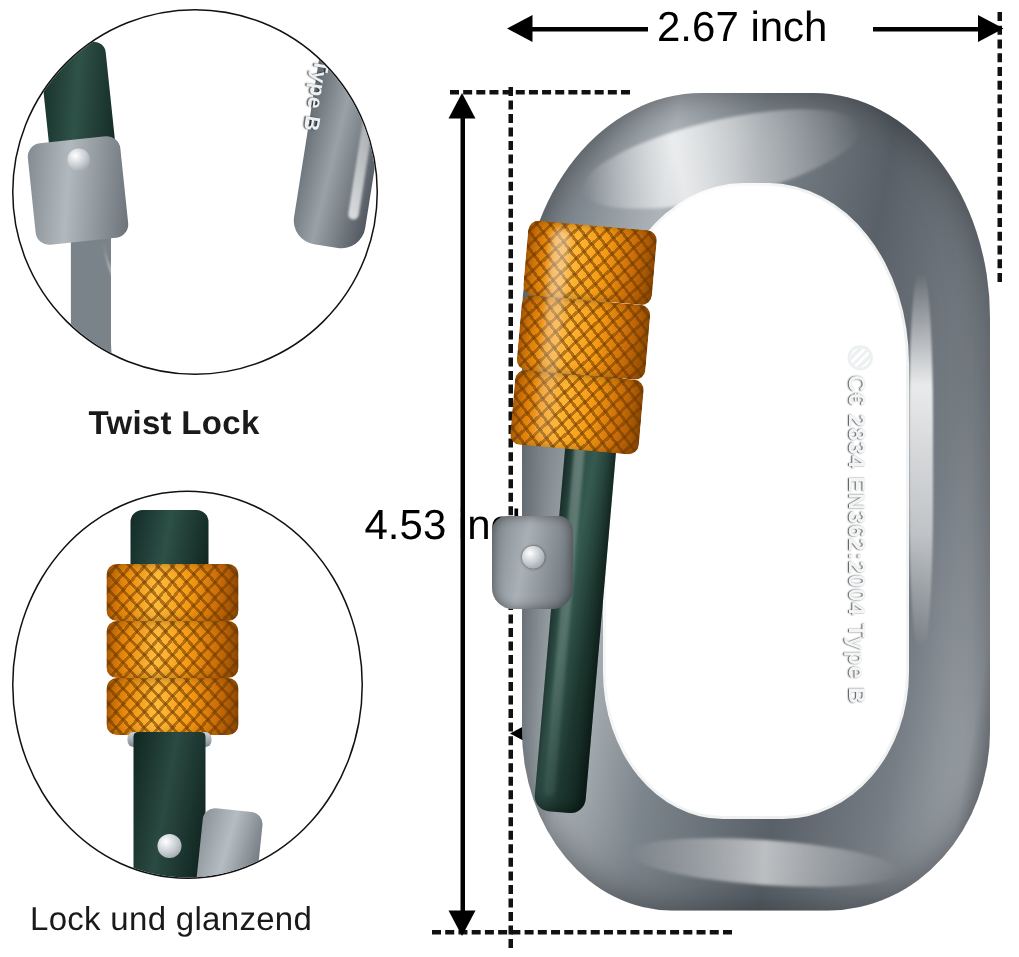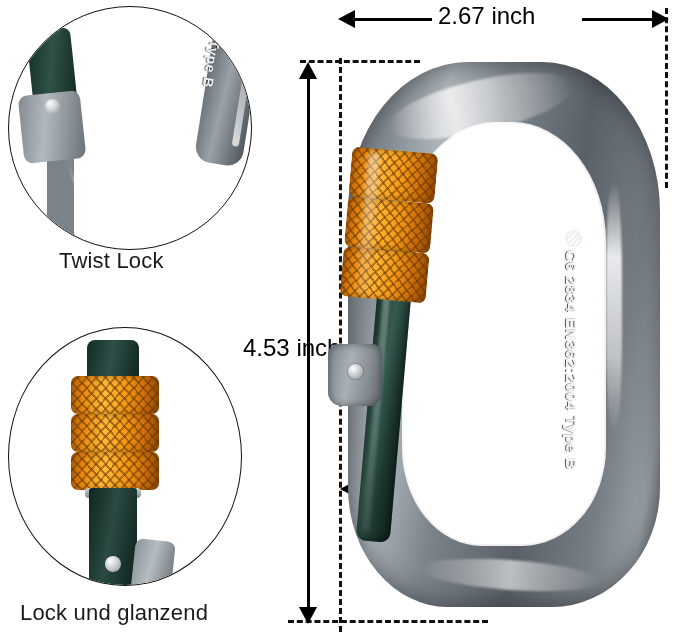--- a/index.html
+++ b/index.html
@@ -4,21 +4,21 @@
 <style>
   html,body{margin:0;padding:0;background:#ffffff;}
   body{width:679px;height:638px;position:relative;overflow:hidden;
        font-family:"Liberation Sans",sans-serif;color:#111;}
 
   .stage{position:absolute;inset:0;background:#fff;}
 
   
   .caption{position:absolute;font-size:22px;color:#1a1a1a;letter-spacing:.2px;
            white-space:nowrap;}
-  .dim-label{position:absolute;font-size:24px;color:#000;white-space:nowrap;}
+  .dim-label{position:absolute;font-size:28px;color:#000;white-space:nowrap;}
 
   
   .guide-h{position:absolute;height:0;border-top:3px dashed #111;}
   .guide-v{position:absolute;width:0;border-left:3px dashed #111;}
 
   
   .ln-h{position:absolute;height:0;border-top:3px solid #000;}
   .ln-v{position:absolute;width:0;border-left:3px solid #000;}
   .arw{position:absolute;width:0;height:0;}
   .arw-l{border-top:9px solid transparent;border-bottom:9px solid transparent;
@@ -224,21 +224,21 @@
   <div class="inset" style="left:8px;top:6px;width:242px;height:242px;">
     <div class="i1-arc"></div>
     <div class="i1-arc-hl"></div>
     <div class="i1-right"></div>
     <div class="i1-right-hl"></div>
     <div class="i1-typeb">Type B</div>
     <div class="i1-gate"></div>
     <div class="i1-shoe"></div>
     <div class="i1-rivet"></div>
   </div>
-  <div class="caption" style="left:59px;top:248px;">Twist Lock</div>
+  <div class="caption" style="left:59px;top:269px;font-weight:bold;">Twist Lock</div>
 
   <div class="inset" style="left:8px;top:327px;width:232px;height:257px;">
     <div class="i2-gate-top"></div>
     <div class="i2-sleeve">
       <div class="i2-band i2-b1"></div>
       <div class="i2-band i2-b2"></div>
       <div class="i2-band i2-b3"></div>
     </div>
     <div class="i2-collar"></div>
     <div class="i2-gate-bot"></div>

